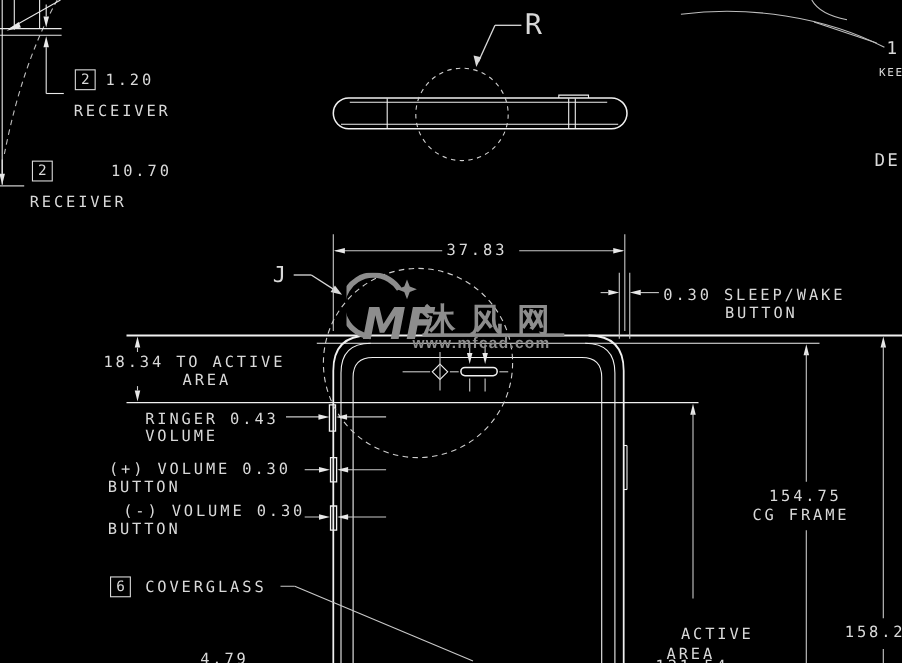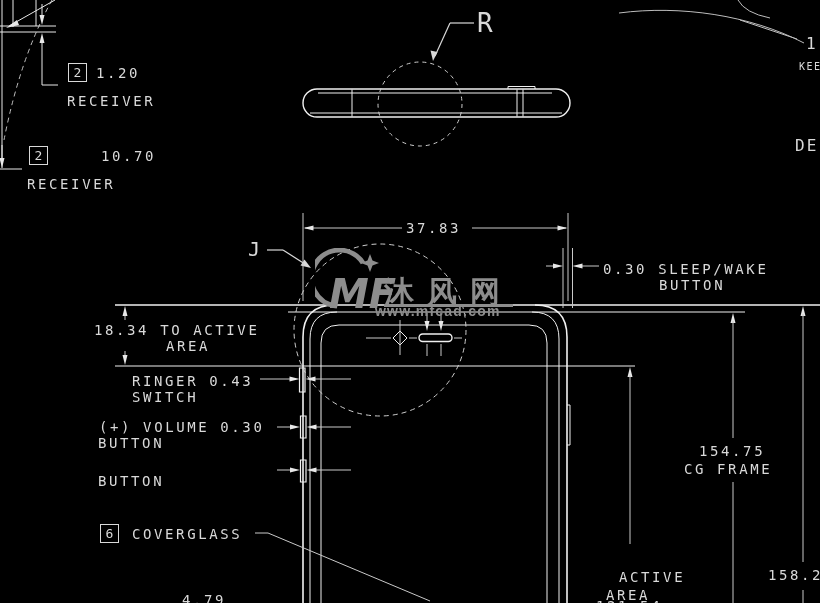--- a/index.html
+++ b/index.html
@@ -169,25 +169,26 @@
 
   <div class="cad" style="left:406px;top:220px;">37.83</div>
 
   <div class="cad" style="left:603px;top:261px;">0.30 SLEEP/WAKE</div>
   <div class="cad" style="left:659px;top:277px;">BUTTON</div>
 
   <div class="cad" style="left:94px;top:322px;text-align:center;">18.34 TO ACTIVE</div>
   <div class="cad" style="left:166px;top:338px;">AREA</div>
 
   <div class="cad" style="left:132px;top:373px;">RINGER 0.43</div>
-  <div class="cad" style="left:132px;top:389px;">SWITCH</div>
+  <div class="cad" style="left:132px;top:389px;">VOLUME</div>
 
   <div class="cad" style="left:99px;top:419px;">(+) VOLUME 0.30</div>
   <div class="cad" style="left:98px;top:435px;">BUTTON</div>
 
+  <div class="cad" style="left:112px;top:457px;">(-) VOLUME 0.30</div>
   <div class="cad" style="left:98px;top:473px;">BUTTON</div>
 
   <div class="flag" style="left:100px;top:524px;">6</div>
   <div class="cad" style="left:132px;top:526px;">COVERGLASS</div>
 
   <div class="cad" style="left:699px;top:443px;">154.75</div>
   <div class="cad" style="left:684px;top:461px;">CG FRAME</div>
 
   <div class="cad" style="left:596px;top:566px;margin-top:32px;">121.54</div>
   <div class="cad" style="left:600px;top:569px;margin-left:19px;">ACTIVE</div>

